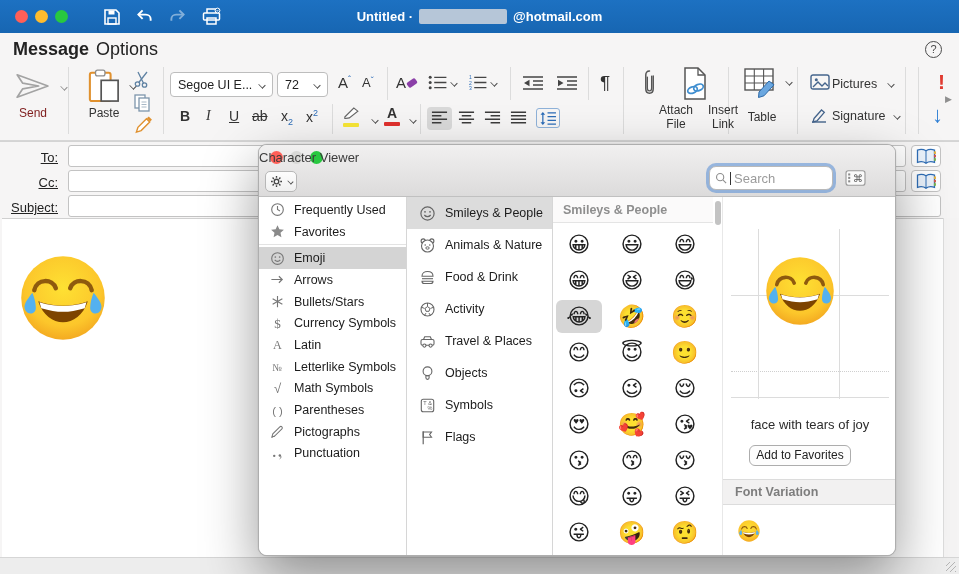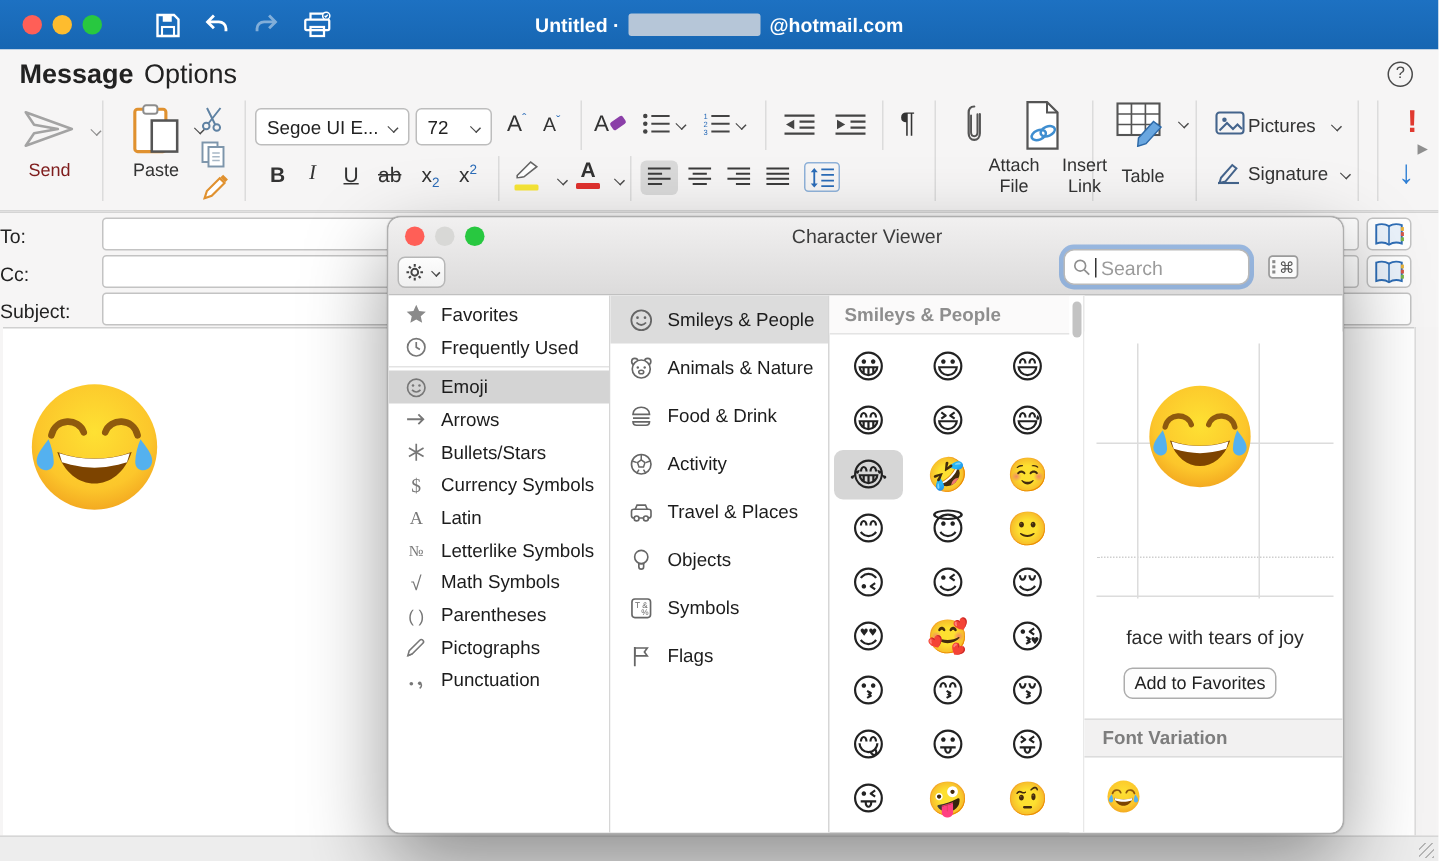--- a/index.html
+++ b/index.html
@@ -35,34 +35,34 @@
   .ddl { position:absolute; height:25px; background:#fff; border:1px solid #bdbdbd; border-radius:4px; display:flex; align-items:center; padding:0 7px; font-size:12.5px; }
   .ddl .chev { margin-left:auto; }
   .fmt { position:absolute; font-size:14px; color:#333; }
   .bar-ic { position:absolute; text-align:center; }
   .bar-ic .bar { height:4px; width:16px; margin-top:1px; border-radius:1px; }
   .alsel { position:absolute; width:25px; height:23px; background:#d9d9d9; border-radius:4px; }
   .two-line { line-height:1.15;margin-left:27px; }
 
   
   #addr { left:0; top:141px; width:959px; height:77px; background:#f6f5f5; border-top:1px solid #d4d4d4; }
-  .alabel { position:absolute; width:58px; font-size:13px; color:#222; }
+  .alabel { position:absolute; width:58px; text-align:right; font-size:13px; color:#222;text-decoration:underline; }
   .afield { position:absolute; left:68px; height:22px; background:#fff; border:1px solid #c3c3c3; border-radius:3px; }
   .bookbtn { position:absolute; left:911px; width:30px; height:22px; background:#fff; border:1px solid #c3c3c3; border-radius:4px; display:flex; align-items:center; justify-content:center; }
 
   
   #mailbody { left:2px; top:218px; width:941px; height:339px; background:#fff; border-top:1px solid #d0d0d0; }
   #rightstrip { left:943px; top:218px; width:16px; height:339px; background:#f5f4f4; border-left:1px solid #ddd; }
   #bottomstrip { left:0; top:557px; width:959px; height:17px; background:#ededed; border-top:1px solid #d6d6d6; }
   #grip { left:946px; top:562px; width:10px; height:10px; background:repeating-linear-gradient(135deg,transparent 0 2.5px,#b5b5b5 2.5px 3.5px); }
 
   
   #cv { left:258px; top:144px; width:638px; height:412px; background:#fff; border:1px solid #aeaeae; border-radius:9px; box-shadow:0 22px 55px rgba(0,0,0,.4), 0 0 1px rgba(0,0,0,.3); overflow:hidden; }
   #cv-header { position:absolute; left:0; top:0; width:638px; height:52px; background:linear-gradient(#f1f0f0,#dcdbdb); border-bottom:1px solid #c0c0c0; }
-  #cv-title { position:absolute; left:0; right:0; top:5px; text-align:center; font-size:13px; color:#3c3c3c; }
+  #cv-title { position:absolute; left:0; right:0; top:5px; text-align:left; font-size:13px; color:#3c3c3c; }
   #gear-btn { position:absolute; left:6px; top:26px; width:32px; height:21px; background:linear-gradient(#fdfdfd,#f0f0f0); border:1px solid #b7b7b7; border-radius:5px; display:flex; align-items:center; justify-content:center; gap:1px; }
   #search { position:absolute; left:450px; top:21px; width:124px; height:24px; background:#fff; border:1px solid #b9b9b9; border-radius:7px; box-shadow:0 0 0 3px rgba(84,140,213,.55); display:flex; align-items:center; padding:0 5px; gap:3px; }
   #search input { border:none; outline:none; width:80px; font-size:13px; color:#222; background:transparent; }
   #search input::placeholder { color:#9b9b9b; }
   #caret { width:1px; height:13px; background:#333; }
   #kbd-btn { position:absolute; left:586px; top:25px; }
 
   #cv-sidebar { position:absolute; left:0; top:52px; width:148px; height:360px; background:#fff; border-right:1px solid #d6d6d6; padding-top:2px; }
   .sb-item { height:21.7px; display:flex; align-items:center; padding-left:10px; gap:8px; font-size:12.5px; color:#1c1c1c; }
   .sb-item.selected { background:#d4d4d4; }
@@ -422,34 +422,34 @@
           <text x="11" y="10.6" font-size="9" text-anchor="middle" fill="#555">⌘</text>
         </svg>
     </div>
   </div>
 
   <div id="cv-sidebar">
 
       <div class="sb-item">
         <span class="li-icon">
           <svg viewBox="0 0 16 16">
-            <path d="M8 1.3l2 4.4 4.8.5-3.6 3.2 1 4.7L8 11.7l-4.2 2.4 1-4.7L1.2 6.2 6 5.7z" fill="#8a8a8a"></path>
-          </svg>
-        </span>
-        <span>Favorites</span>
-      </div>
-
-      <div class="sb-item">
-        <span class="li-icon">
-          <svg viewBox="0 0 16 16">
             <circle cx="8" cy="8" r="6.2" fill="none" stroke="#777" stroke-width="1.2"></circle>
             <path d="M8 4.3V8l2.6 1.6" fill="none" stroke="#777" stroke-width="1.2"></path>
           </svg>
         </span>
         <span>Frequently Used</span>
+      </div>
+
+      <div class="sb-item">
+        <span class="li-icon">
+          <svg viewBox="0 0 16 16">
+            <path d="M8 1.3l2 4.4 4.8.5-3.6 3.2 1 4.7L8 11.7l-4.2 2.4 1-4.7L1.2 6.2 6 5.7z" fill="#8a8a8a"></path>
+          </svg>
+        </span>
+        <span>Favorites</span>
       </div>
     <div class="sb-sep"></div>
       <div class="sb-item selected">
         <span class="li-icon">
           <svg viewBox="0 0 16 16">
             <circle cx="8" cy="8" r="6.2" fill="none" stroke="#777" stroke-width="1.2"></circle>
             <circle cx="5.7" cy="6.4" r=".9" fill="#777"></circle>
             <circle cx="10.3" cy="6.4" r=".9" fill="#777"></circle>
             <path d="M5 9.5c1.8 2 4.2 2 6 0" fill="none" stroke="#777" stroke-width="1.2"></path>
           </svg>

